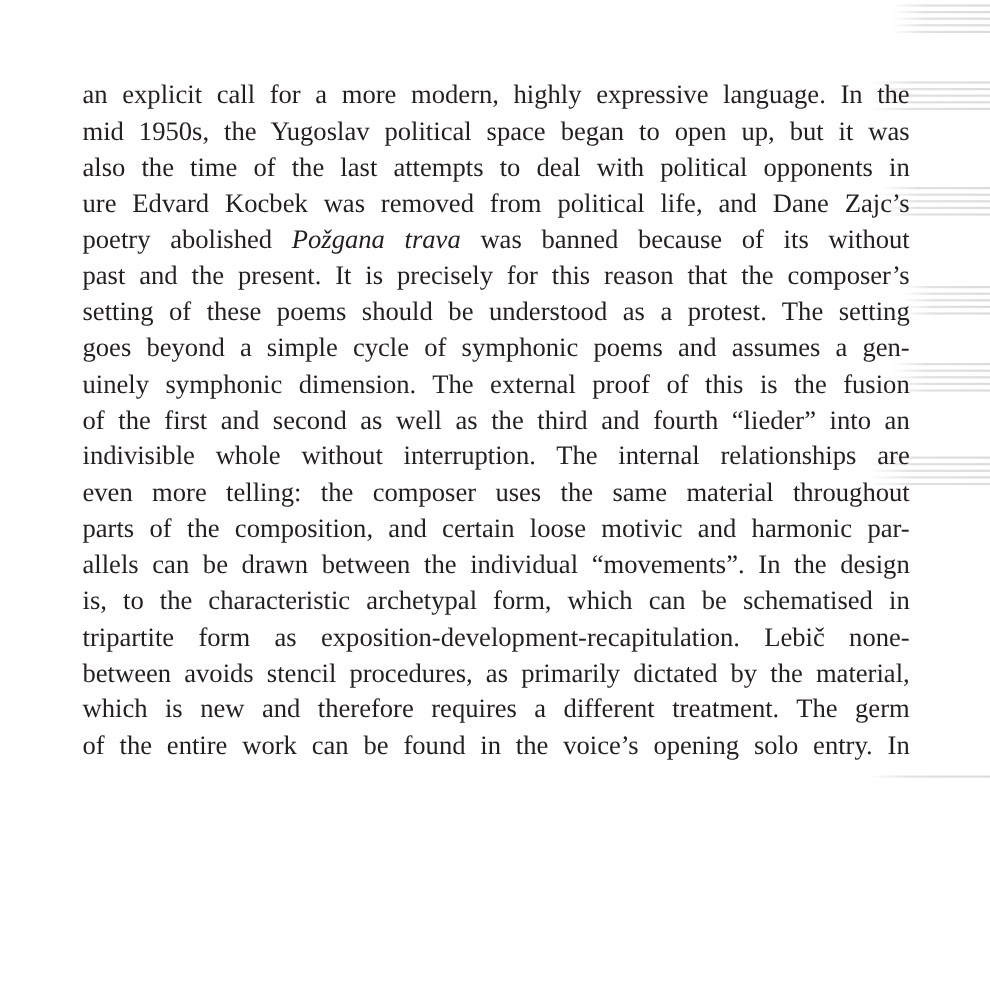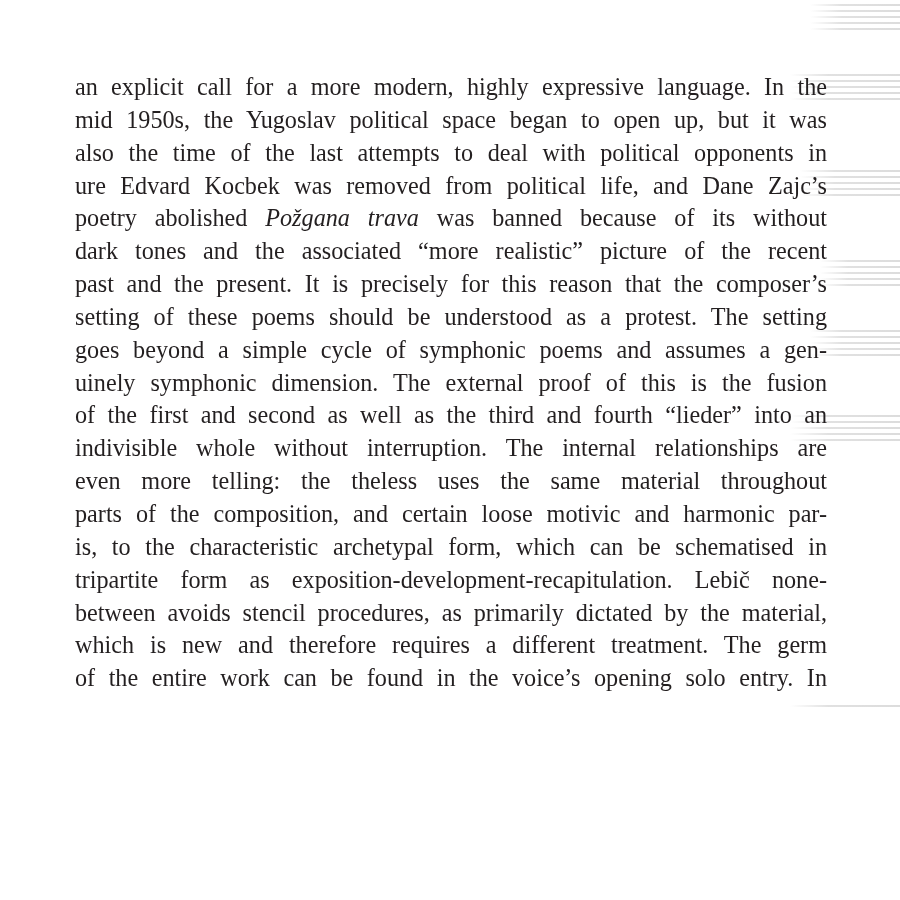--- a/index.html
+++ b/index.html
@@ -141,29 +141,29 @@
       <div class="staff-line" style="top:12px"></div>
     </div>
   </div>
 
   <div class="body-text" id="body-text">
       <span class="line"><span>an explicit call for a more modern, highly expressive language. In the</span></span>
       <span class="line"><span>mid 1950s, the Yugoslav political space began to open up, but it was</span></span>
       <span class="line"><span>also the time of the last attempts to deal with political opponents in</span></span>
       <span class="line"><span>ure Edvard Kocbek was removed from political life, and Dane Zajc’s</span></span>
       <span class="line"><span>poetry abolished </span><em>Požgana trava</em><span> was banned because of its without</span></span>
-      <span class="line"><span>dark tones and the associated “more realistic” picture of the recent</span></span>
       <span class="line"><span>past and the present. It is precisely for this reason that the composer’s</span></span>
       <span class="line"><span>setting of these poems should be understood as a protest. The setting</span></span>
       <span class="line"><span>goes beyond a simple cycle of symphonic poems and assumes a gen-</span></span>
       <span class="line"><span>uinely symphonic dimension. The external proof of this is the fusion</span></span>
       <span class="line"><span>of the first and second as well as the third and fourth “lieder” into an</span></span>
       <span class="line"><span>indivisible whole without interruption. The internal relationships are</span></span>
-      <span class="line"><span>even more telling: the theless uses the same material throughout</span></span>
+      <span class="line"><span>even more telling: the composer uses the same material throughout</span></span>
       <span class="line"><span>parts of the composition, and certain loose motivic and harmonic par-</span></span>
+      <span class="line"><span>allels can be drawn between the individual “movements”. In the design</span></span>
       <span class="line"><span>is, to the characteristic archetypal form, which can be schematised in</span></span>
       <span class="line"><span>tripartite form as exposition-development-recapitulation. Lebič none-</span></span>
       <span class="line"><span>between avoids stencil procedures, as primarily dictated by the material,</span></span>
       <span class="line"><span>which is new and therefore requires a different treatment. The germ</span></span>
       <span class="line"><span>of the entire work can be found in the voice’s opening solo entry. In</span></span>
     </div>
 
   <div class="page-number">35</div>
 </div>
 

